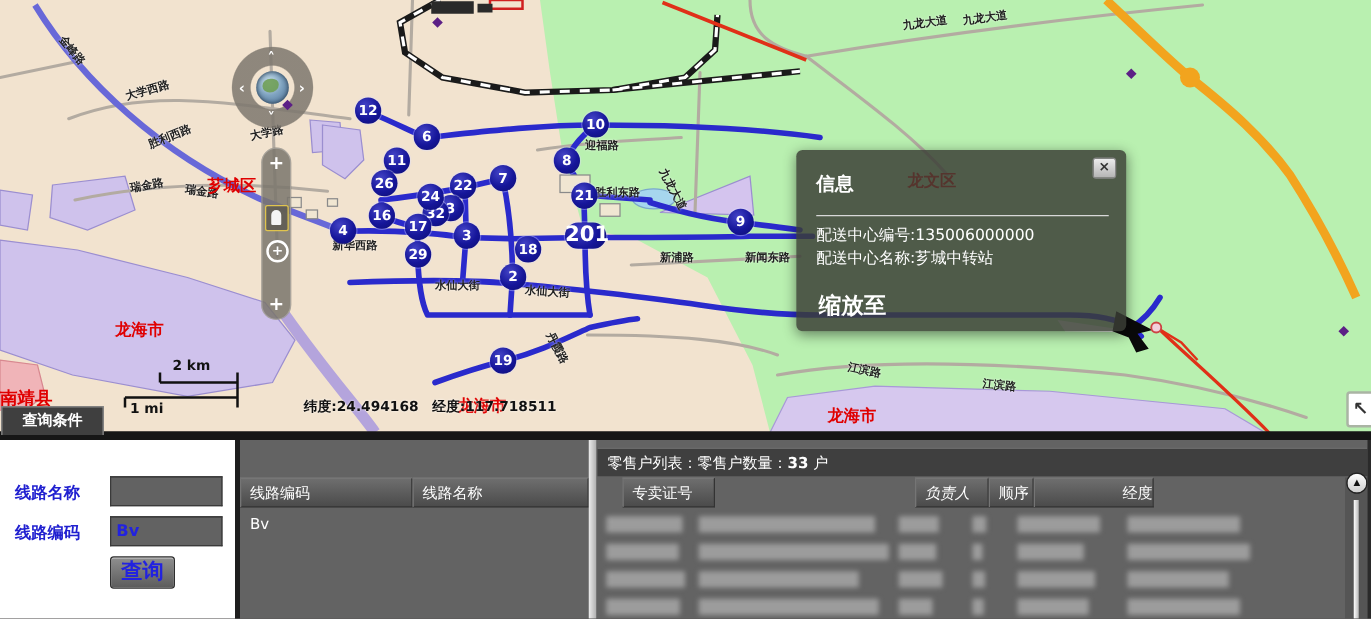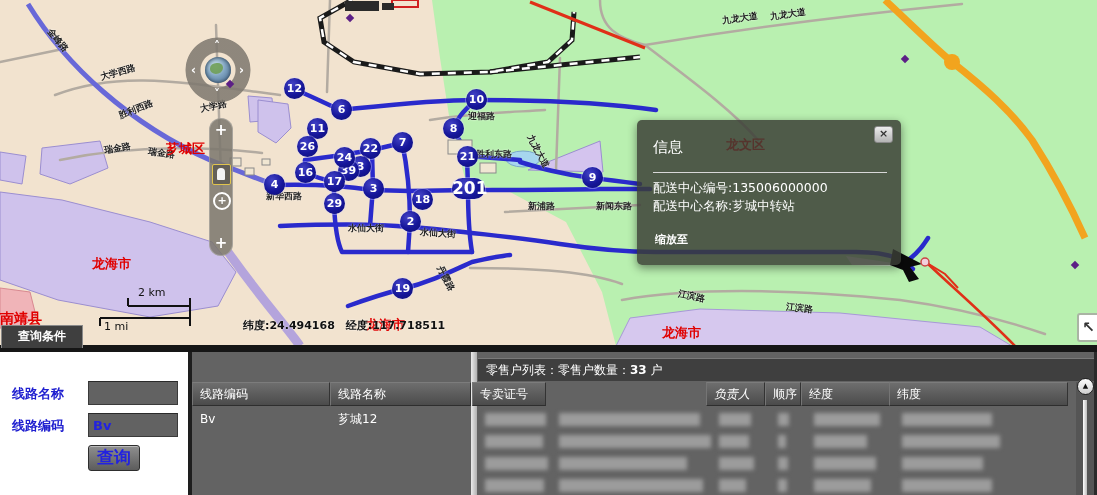--- a/index.html
+++ b/index.html
@@ -31,30 +31,30 @@
   #zoom-slider{position:absolute;left:209px;top:118px;width:24px;height:138px;z-index:40;border-radius:12px;
                background:rgba(122,117,108,.85);box-shadow:inset 0 0 0 1px rgba(255,255,255,.25);}
   .slider-plus{position:absolute;left:0;width:24px;text-align:center;color:#fff;font-weight:bold;font-size:15px;cursor:pointer;}
   #hand-box{position:absolute;left:3px;top:46px;width:17px;height:19px;border:1px solid #e0c44e;border-radius:2px;
             background:rgba(95,92,84,.9);cursor:pointer;}
   #hand-glyph{position:absolute;left:4px;top:3px;width:8px;height:12px;background:#f4f4f4;border-radius:4px 4px 1px 1px;}
   #zoom-circle{position:absolute;left:4px;top:74px;width:14px;height:14px;border:2px solid #fff;border-radius:50%;
                color:#fff;font-size:11px;font-weight:bold;text-align:center;line-height:13px;cursor:pointer;}
   
   #scale-bar{position:absolute;left:90px;top:282px;width:120px;height:56px;z-index:30;}
-  .scale-label{position:absolute;font-size:11px;font-weight:normal;color:#111;}
+  .scale-label{position:absolute;font-size:11px;font-weight:bold;color:#111;}
   #coords{position:absolute;left:243px;top:318px;z-index:30;font-size:11px;font-weight:bold;color:#111;
           text-shadow:0 0 2px rgba(255,255,255,.9);}
   
   #popup{position:absolute;left:637px;top:120px;width:264px;height:145px;z-index:50;border-radius:5px;
          background:rgba(58,62,54,.84);box-shadow:0 3px 10px rgba(0,0,0,.45);color:#fff;}
-  #popup-title{position:absolute;left:16px;top:18px;font-size:15px;font-weight:normal;}
+  #popup-title{position:absolute;left:16px;top:18px;font-size:15px;font-weight:bold;}
   #popup-divider{position:absolute;left:16px;right:14px;top:52px;border-top:1px solid #d8d8d8;}
   .popup-line{position:absolute;left:16px;font-size:12.5px;white-space:nowrap;}
-  #popup-zoomto{position:absolute;left:18px;top:112px;font-size:11px;font-weight:bold;cursor:pointer;}
+  #popup-zoomto{position:absolute;left:18px;top:112px;font-size:18px;font-weight:bold;cursor:pointer;}
   #popup-close{position:absolute;right:8px;top:6px;width:17px;height:15px;border:1px solid #888;border-radius:3px;
                background:linear-gradient(#ececec,#b4b4b4);color:#333;font-size:11px;font-weight:bold;
                text-align:center;line-height:14px;cursor:pointer;}
   
   #expand-btn{position:absolute;left:1077px;top:313px;width:19px;height:25px;background:#fff;border:2px solid #aab4a4;
               border-radius:3px;z-index:45;color:#333;font-size:15px;font-weight:bold;text-align:center;line-height:24px;cursor:pointer;}
   
   #tab-query{position:absolute;left:1px;top:325px;width:80px;height:22px;background:#3f3f3f;z-index:80;
              border:1px solid #8a8a8a;border-bottom:none;color:#fff;font-size:12px;font-weight:bold;
              text-align:center;line-height:21px;cursor:pointer;}
@@ -220,21 +220,21 @@
         <div class="marker" style="left: 370px; top: 148px; z-index: 14;">22</div>
         <div class="marker" style="left: 402px; top: 142px; z-index: 15;">7</div>
         <div class="marker" style="left: 476px; top: 99px; z-index: 16;">10</div>
         <div class="marker" style="left: 453px; top: 128px; z-index: 17;">8</div>
         <div class="marker" style="left: 467px; top: 156px; z-index: 18;">21</div>
         <div class="marker" style="left: 592px; top: 177px; z-index: 19;">9</div>
         <div class="marker wide" style="left: 468px; top: 188px; z-index: 20;">201</div>
         <div class="marker" style="left: 274px; top: 184px; z-index: 21;">4</div>
         <div class="marker" style="left: 305px; top: 172px; z-index: 22;">16</div>
         <div class="marker" style="left: 360px; top: 166px; z-index: 23;">3</div>
-        <div class="marker" style="left: 348px; top: 170px; z-index: 24;">39</div>
+        <div class="marker" style="left: 348px; top: 170px; z-index: 24;">32</div>
         <div class="marker" style="left: 344px; top: 157px; z-index: 25;">24</div>
         <div class="marker" style="left: 334px; top: 181px; z-index: 26;">17</div>
         <div class="marker" style="left: 334px; top: 203px; z-index: 27;">29</div>
         <div class="marker" style="left: 372px; top: 199px; z-index: 28; margin-left: 40px;">18</div>
         <div class="marker" style="left: 373px; top: 188px; z-index: 29;">3</div>
         <div class="marker" style="left: 410px; top: 221px; z-index: 30;">2</div>
         <div class="marker" style="left: 402px; top: 288px; z-index: 31;">19</div>
       </div>
 
     <div id="nav-control">
@@ -296,35 +296,33 @@
     </div>
     <div id="divider-lm"></div>
 
     <div class="thead" style="left:192px;width:279px;" id="route-thead">
         <div class="th" style="left: 0px; width: 138px;">线路编码</div>
         <div class="th" style="left: 138px; width: 141px;">线路名称</div>
       </div>
     <div id="route-rows">
         <div class="trow" style="left: 192px; top: 62px; width: 279px;">
           <div class="tcell" style="left: 0px; width: 138px;">Bv</div>
-          <div class="tcell" style="left: 138px; width: 141px;">芗城12</div>
         </div>
       </div>
 
     <div id="splitter"></div>
 
     <div class="panel-header" style="left:478px;width:608px;">
       <span>零售户列表：零售户数量：</span><span style="font-weight:bold">33</span><span> 户</span>
     </div>
-    <div class="thead" style="left:472px;width:598px;" id="retailer-thead">
+    <div class="thead" style="left:498px;width:598px;" id="retailer-thead">
         <div class="th" style="left: 0px; width: 74px;">专卖证号</div>
         <div class="th" style="left: 234px; width: 59px; font-style: italic;">负责人</div>
         <div class="th" style="left: 293px; width: 36px;">顺序</div>
-        <div class="th" style="left: 329px; width: 96px;">经度</div>
-        <div class="th" style="left: 417px; width: 179px;">纬度</div>
+        <div class="th" style="left: 329px; width: 96px; text-align: right;">经度</div>
       </div>
     <div id="retailer-rows">
         <div class="trow" style="left: 478px; top: 62px; width: 598px;">
           <div class="r-block" style="left: 7px; width: 61px;"></div>
           <div class="r-block" style="left: 81px; width: 141px;"></div>
           <div class="r-block" style="left: 241px; width: 32px;"></div>
           <div class="r-block" style="left: 300px; width: 11px;"></div>
           <div class="r-block" style="left: 336px; width: 66px;"></div>
           <div class="r-block" style="left: 424px; width: 90px;"></div>
         </div>

